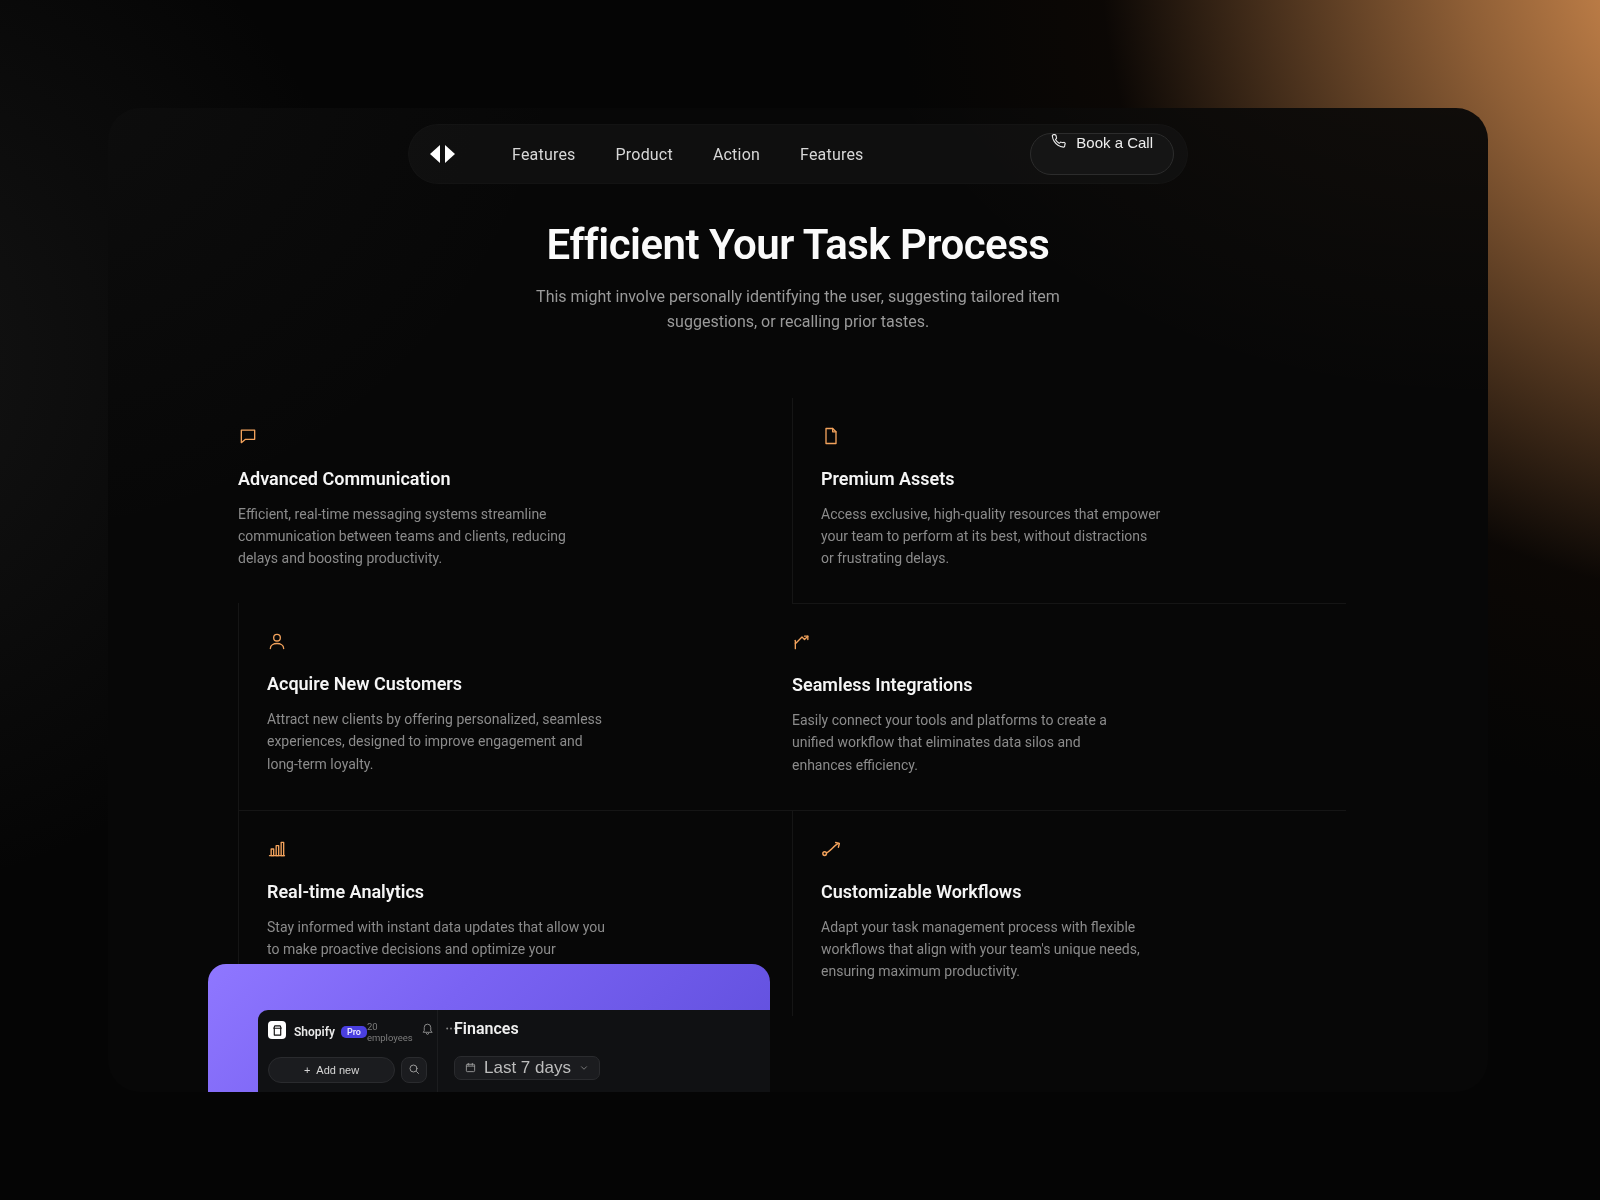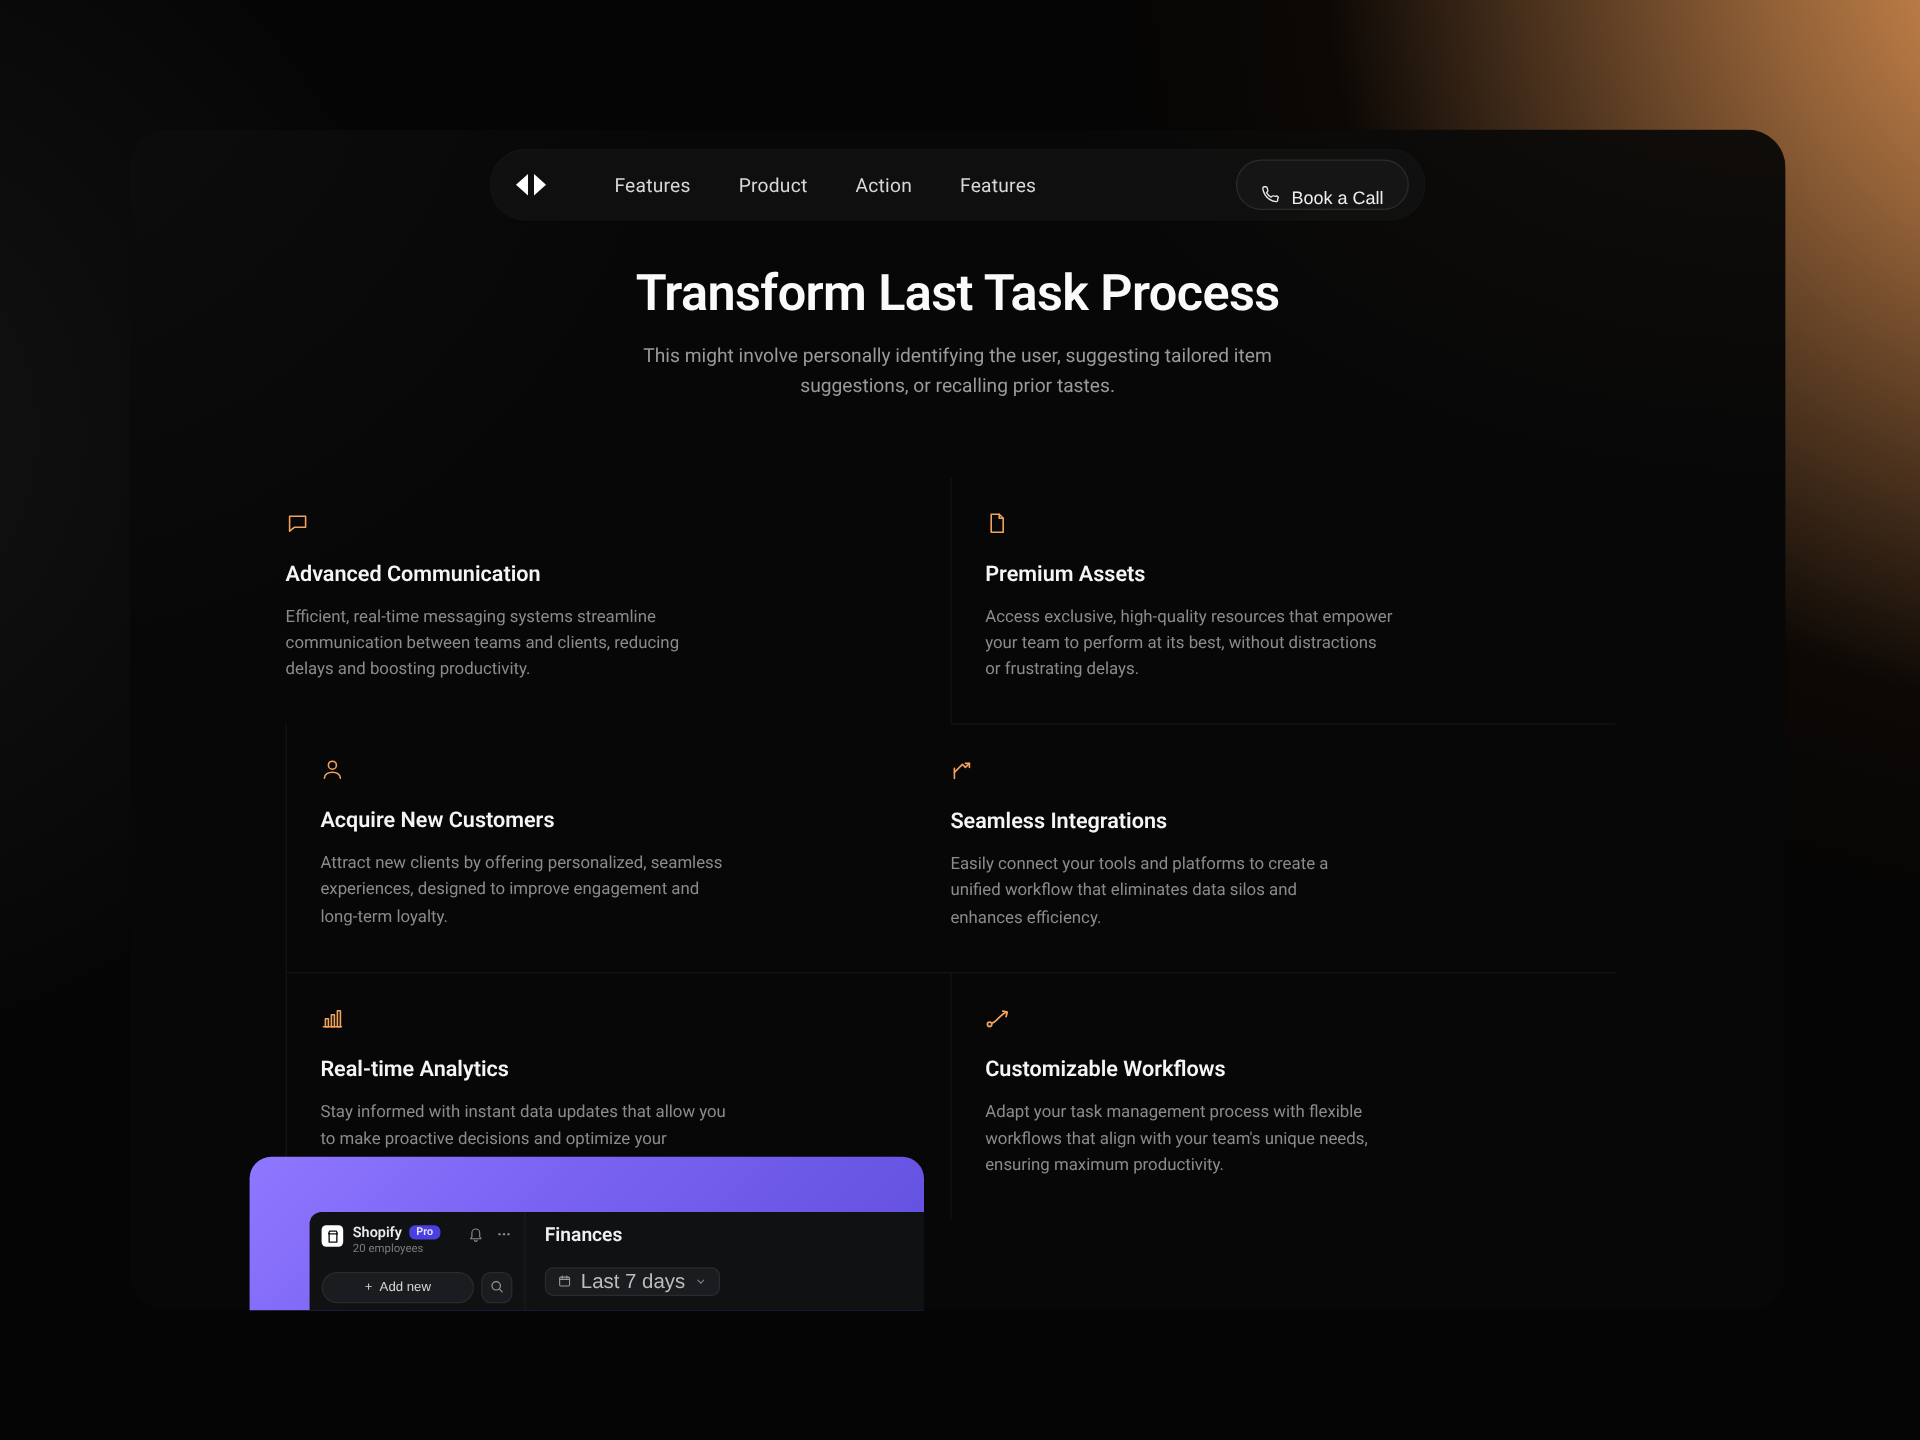--- a/index.html
+++ b/index.html
@@ -52,21 +52,21 @@
     display: flex;
     align-items: center;
     padding: 0 14px 0 18px;
     box-shadow: 0 0 0 1px rgba(255,255,255,0.02) inset;
   }
   .logo { display:flex; align-items:center; gap:0; }
   .nav { display:flex; gap:40px; margin-left:52px; }
   .nav a { color:#d7d7d7; font-size:16px; letter-spacing:0.2px; text-decoration:none; cursor:pointer; }
   .cta {
     margin-left:auto;
-    display:flex; align-items:flex-end; gap:10px;
+    display:flex; align-items:flex-start; gap:10px;
     height:42px; padding:0 20px;
     border-radius:22px;
     background:#151515;
     border:1px solid #2c2c2c;
     color:#eee; font-size:15px;
     cursor:pointer;
   }
 
   
   .hero { position:absolute; top:112px; left:0; right:0; text-align:center; }
@@ -125,21 +125,21 @@
   }
   .pv-side-top { display:flex; align-items:flex-start; gap:8px; }
   .shop-icon {
     width:18px; height:18px; border-radius:4px;
     background:#fff;
     display:flex; align-items:center; justify-content:center;
     flex-shrink:0;
     font-size:11px; color:#111; font-weight:700;
     margin-top:1px;
   }
-  .shop-info { display:flex; flex-direction:column; }
+  .shop-info { display:flex; }
   .shop-row  { display:flex; align-items:center; gap:6px; }
   .shop-name { font-size:12px; color:#eaeaea; font-weight:600; }
   .pro-badge {
     font-size:9px; padding:1px 6px; border-radius:5px;
     background:#4a3fe0; color:#e8e5ff; font-weight:600;
   }
   .shop-sub  { font-size:9.5px; color:#7c7c7c; margin-top:1px; }
   .pv-side-icons { margin-left:auto; display:flex; gap:10px; align-items:center; color:#8a8a8a; }
 
   .pv-actions { display:flex; gap:6px; margin-top:14px; }
@@ -193,21 +193,21 @@
       <span>
         <svg width="15" height="15" viewBox="0 0 24 24" fill="none" stroke="#e8e8e8" stroke-width="1.8" stroke-linecap="round" stroke-linejoin="round">
           <path d="M22 16.92v2a2 2 0 0 1-2.18 2 19.8 19.8 0 0 1-8.63-3.07 19.5 19.5 0 0 1-6-6A19.8 19.8 0 0 1 2.12 3.18 2 2 0 0 1 4.11 1h2a2 2 0 0 1 2 1.72c.12.93.33 1.84.63 2.71a2 2 0 0 1-.45 2.11L7.09 8.91a16 16 0 0 0 6 6l1.37-1.2a2 2 0 0 1 2.11-.45c.87.3 1.78.51 2.71.63A2 2 0 0 1 22 16.92z"></path>
         </svg>
       </span>
       <span>Book a Call</span>
     </button>
   </div>
 
   <div class="hero">
-    <h1>Transform Last Task Process</h1>
+    <h1>Efficient Your Task Process</h1>
     <p>
       <span>This might involve personally identifying the user, suggesting tailored item</span><br>
       <span>suggestions, or recalling prior tastes.</span>
     </p>
   </div>
 
   <div class="grid">
 
     <div class="cell">
       <span class="ficon">

